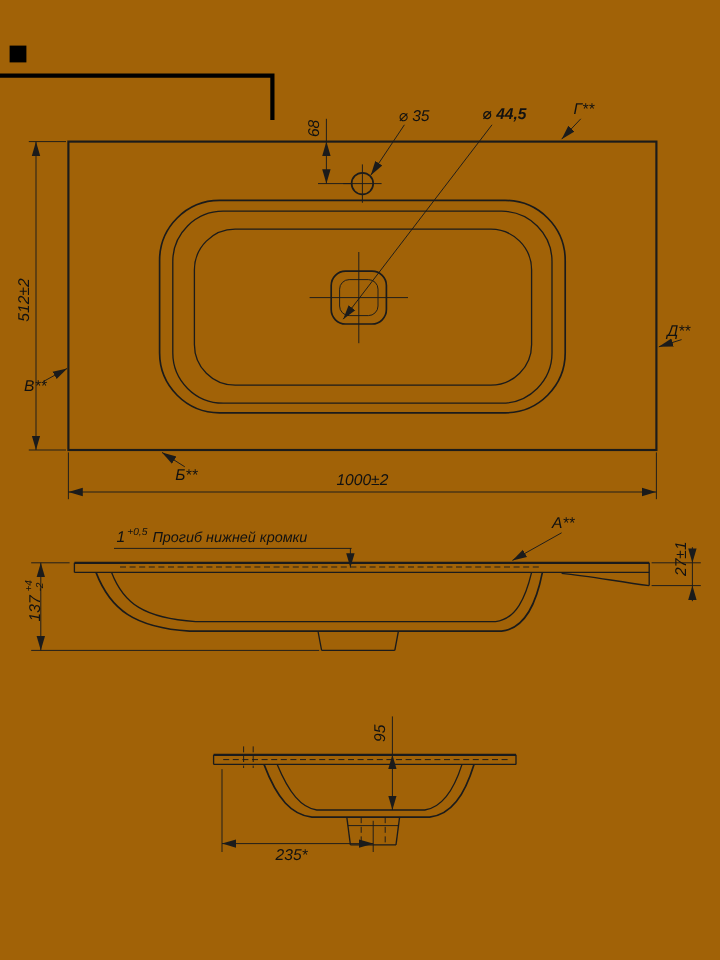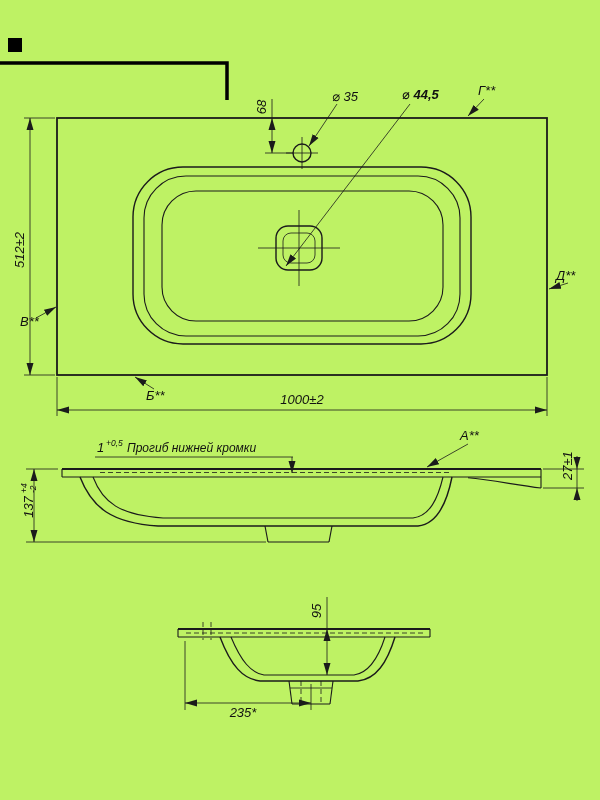--- a/index.html
+++ b/index.html
@@ -1,16 +1,16 @@
 <!DOCTYPE html>
 <html><head>
 <meta charset="utf-8">
 <style>
   html,body{margin:0;padding:0;background:#ffffff;}
-  .page{position:relative;width:600px;height:800px;background:#bef264;overflow:hidden;}
+  .page{position:relative;width:600px;height:800px;background:#a16207;overflow:hidden;}
   svg{position:absolute;left:0;top:0;}
   .outline{fill:none;stroke:#1b1b1b;stroke-width:1.8;}
   .mid{fill:none;stroke:#1b1b1b;stroke-width:1.4;}
   .med{fill:none;stroke:#1b1b1b;stroke-width:1.1;}
   .thin{fill:none;stroke:#1b1b1b;stroke-width:0.8;}
   .dash{fill:none;stroke:#1b1b1b;stroke-width:0.8;stroke-dasharray:5 3;}
   .frame{fill:none;stroke:#000;stroke-width:3.5;}
   text{font-family:"Liberation Sans","DejaVu Sans",sans-serif;font-style:italic;fill:#111;font-size:13px;}
   .small{font-size:8.5px;}
   .bold{font-weight:700;}

